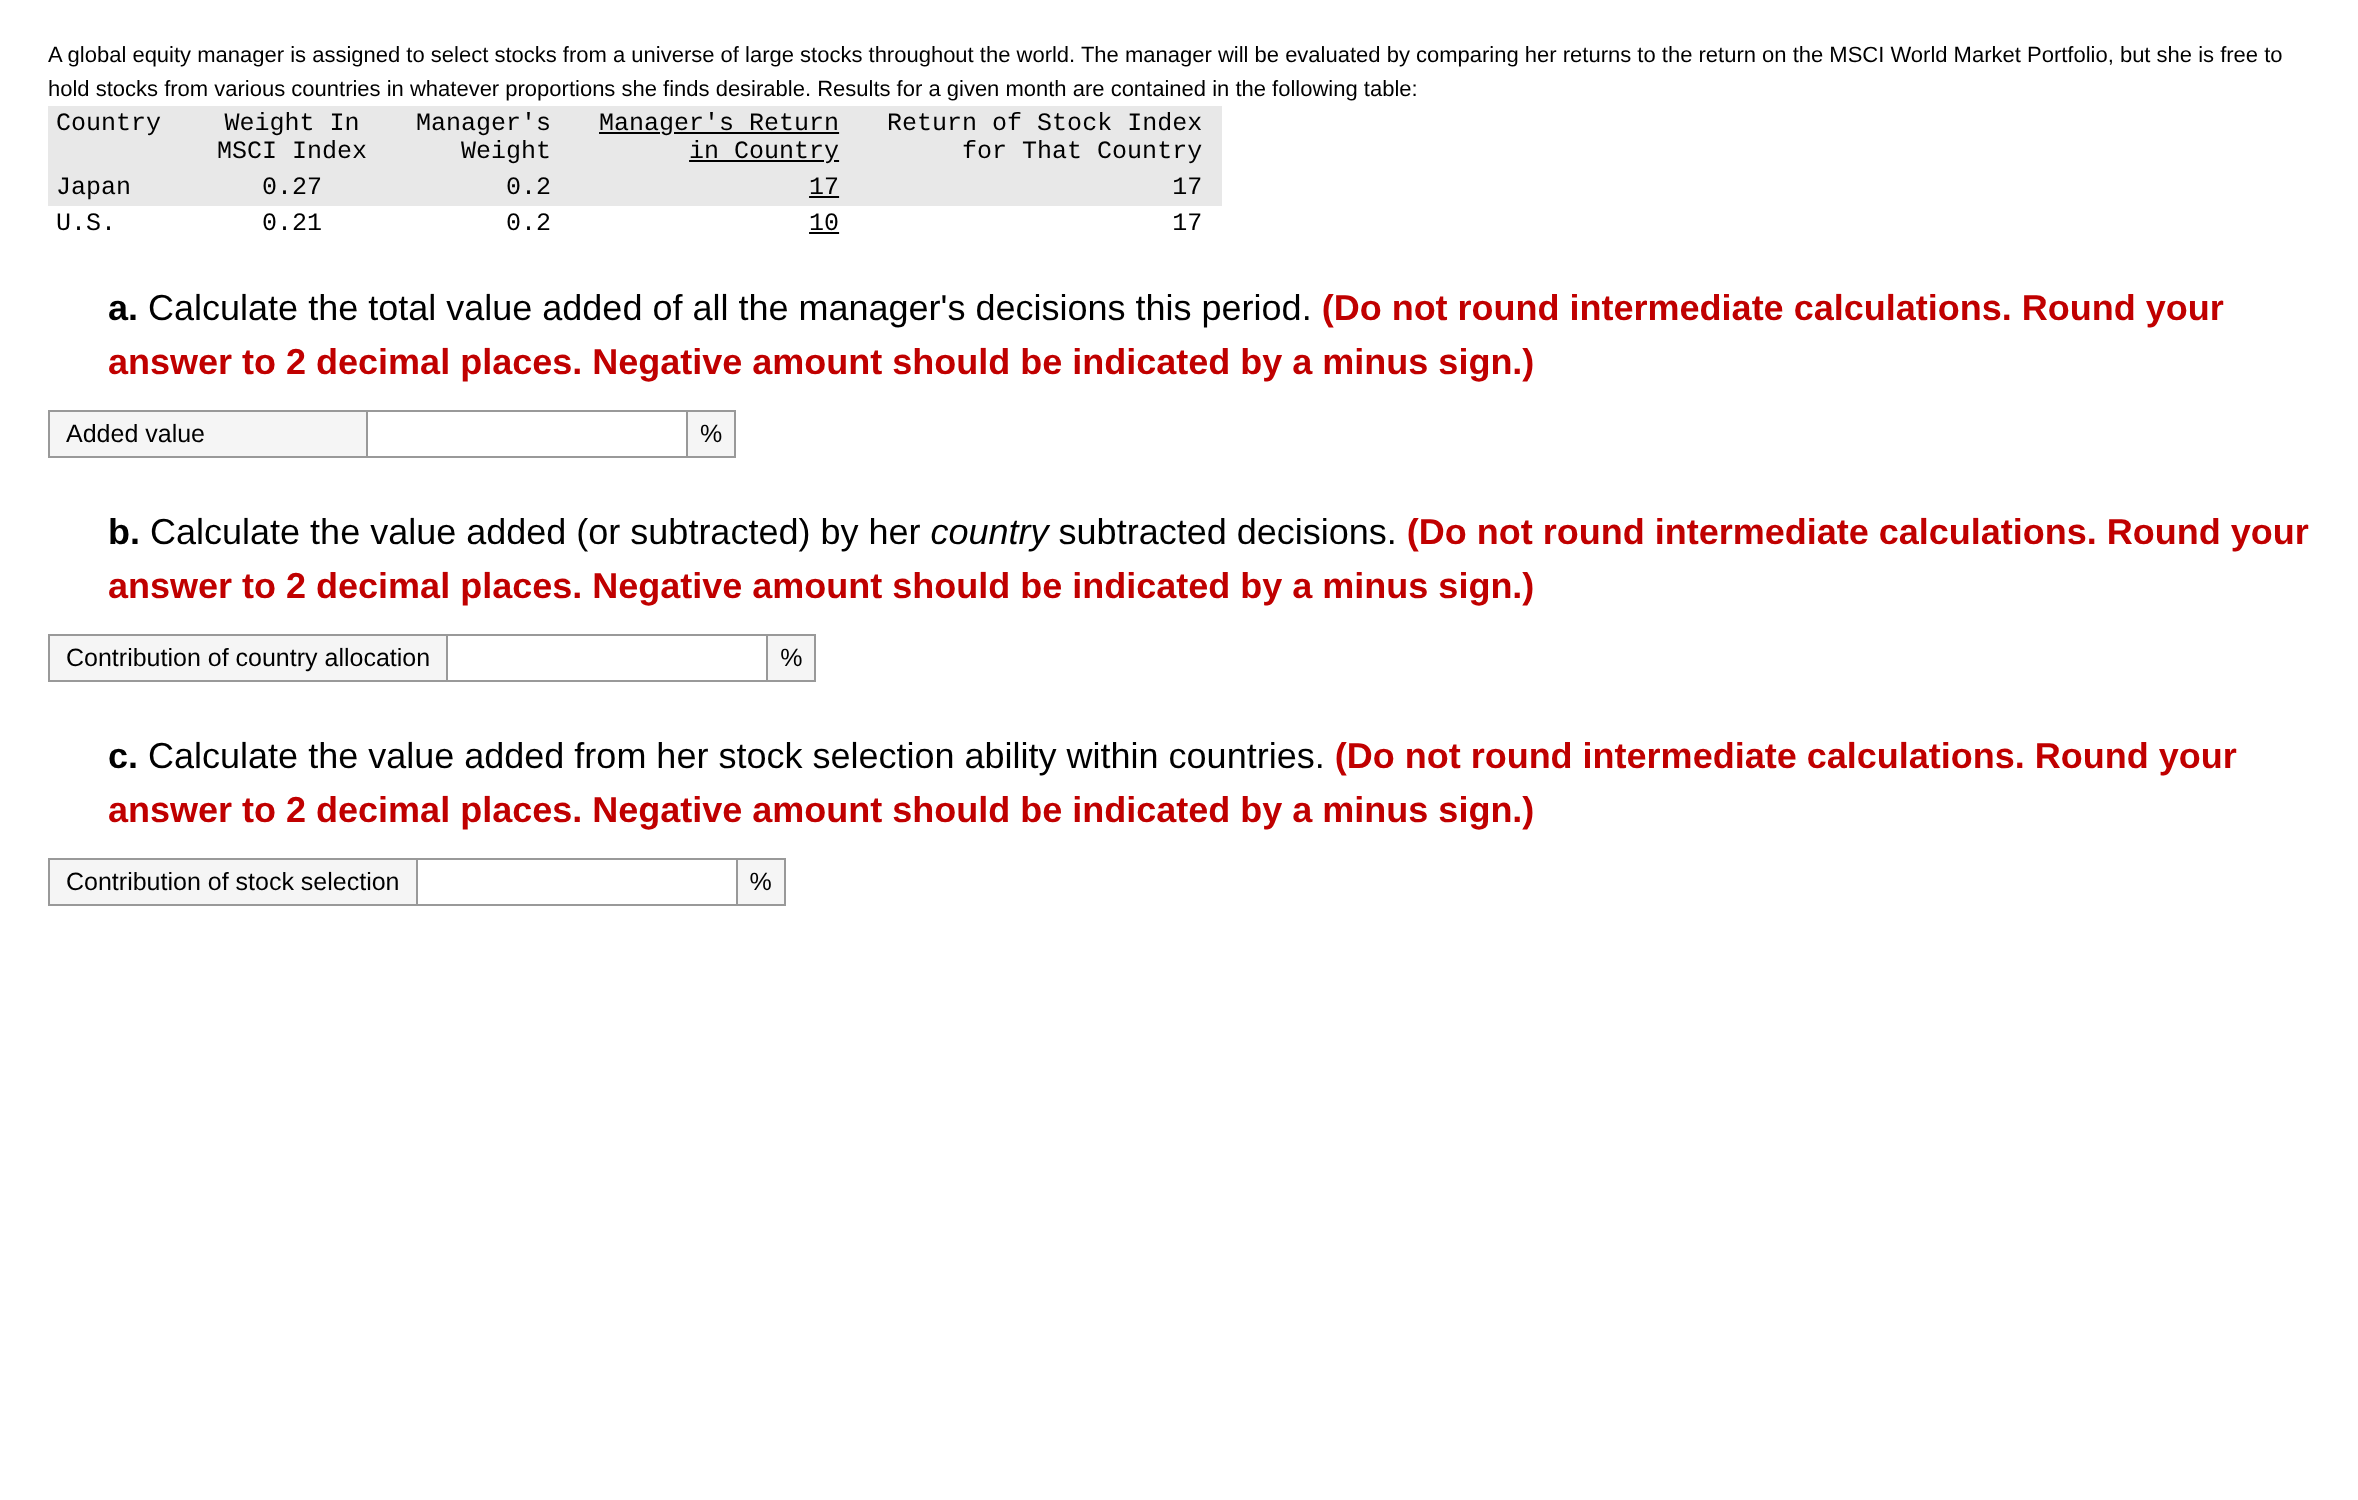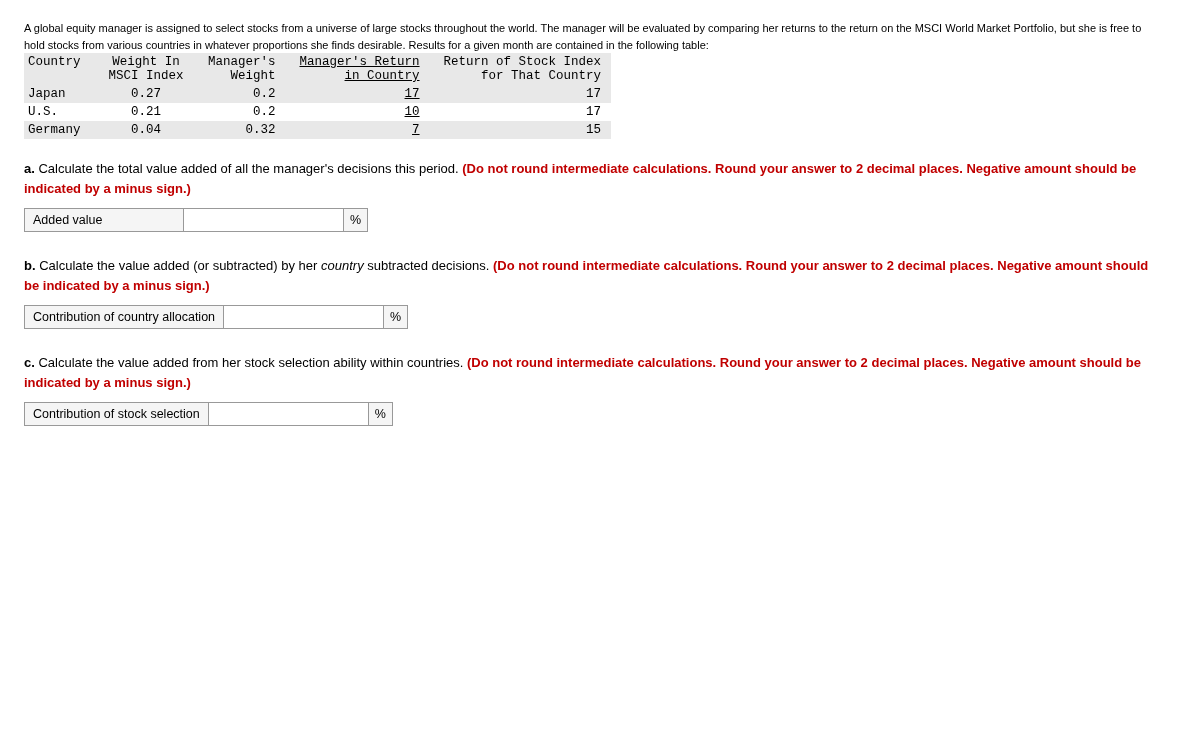--- a/index.html
+++ b/index.html
@@ -35,23 +35,24 @@
     table.data-table tbody tr:nth-child(odd) {
       background: #e8e8e8;
     }
     table.data-table thead tr {
       background: #e8e8e8;
     }
     .section {
       margin-bottom: 24px;
     }
     .question-text {
-      font-size: 13px;
+      font-size: 18px;
       line-height: 1.5;
       margin-bottom: 10px;
+      margin-left: 30px;
     }
     .question-text .bold-red {
       font-weight: bold;
       color: #c00000;
     }
     .answer-row {
       display: flex;
       align-items: flex-end;
       gap: 0;
       margin-top: 6px;
@@ -113,27 +114,20 @@
       <td class="col-mgr-return">17</td>
       <td class="col-stock-return">17</td>
     </tr>
       <tr>
       <td class="col-country">U.S.</td>
       <td class="col-weight-in">0.21</td>
       <td class="col-mgr-weight">0.2</td>
       <td class="col-mgr-return">10</td>
       <td class="col-stock-return">17</td>
     </tr>
-      <tr>
-      <td class="col-country">Germany</td>
-      <td class="col-weight-in">0.04</td>
-      <td class="col-mgr-weight">0.32</td>
-      <td class="col-mgr-return">7</td>
-      <td class="col-stock-return">15</td>
-    </tr>
     </tbody>
 </table>
 
 <div class="section">
   <p class="question-text">
     <strong>a.</strong>
     <span> Calculate the total value added of all the manager's decisions this period. </span>
     <span class="bold-red">(Do not round intermediate calculations. Round your answer to 2 decimal places. Negative amount should be indicated by a minus sign.)</span>
   </p>
   <div class="answer-row">

